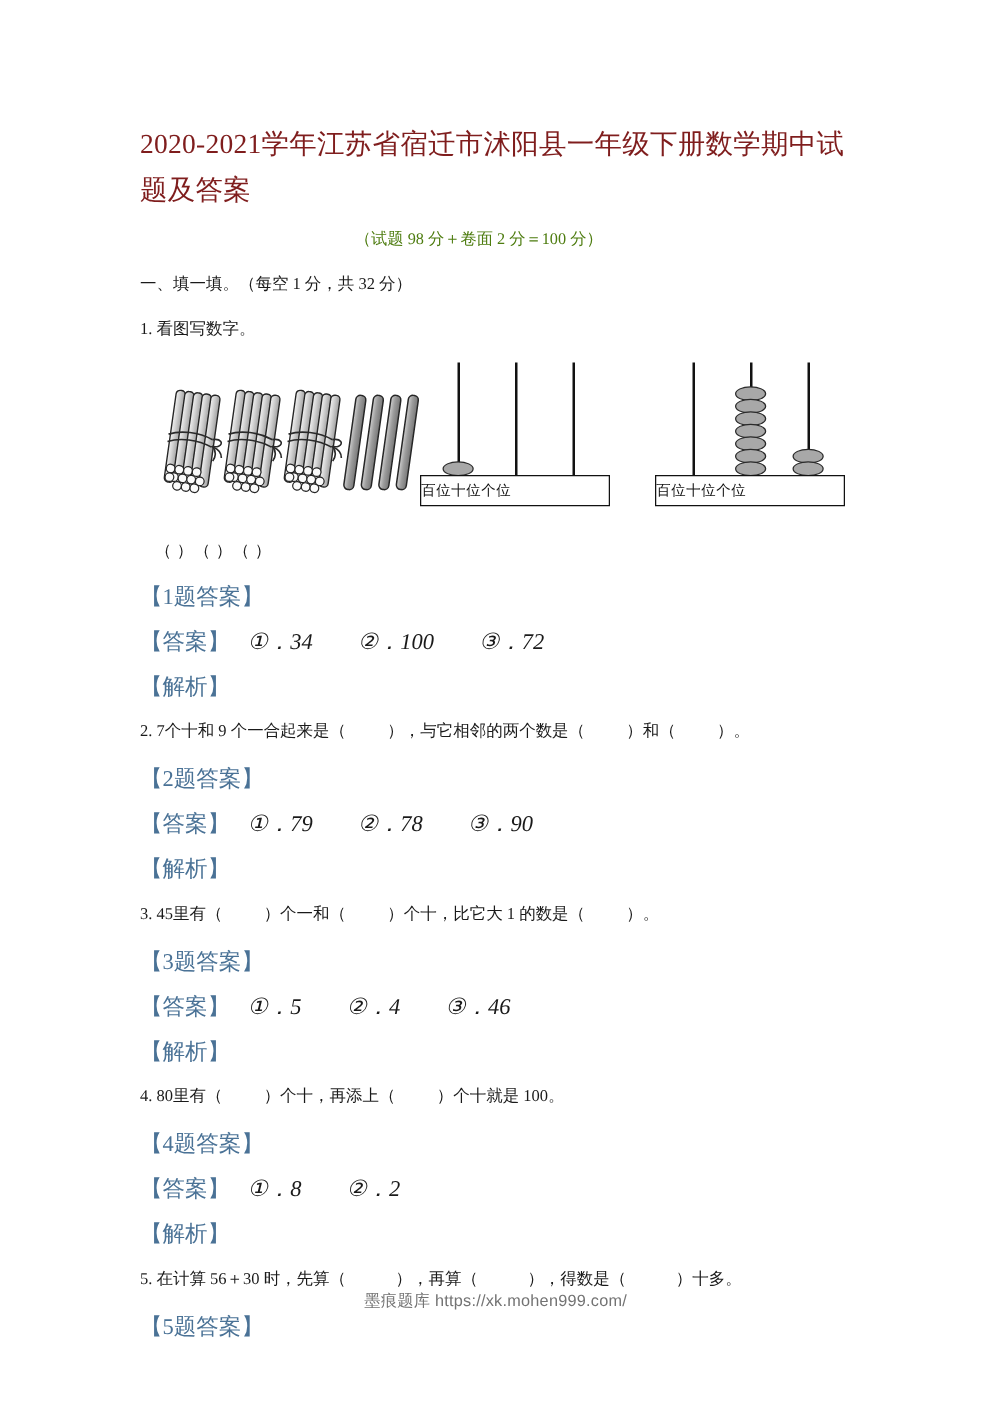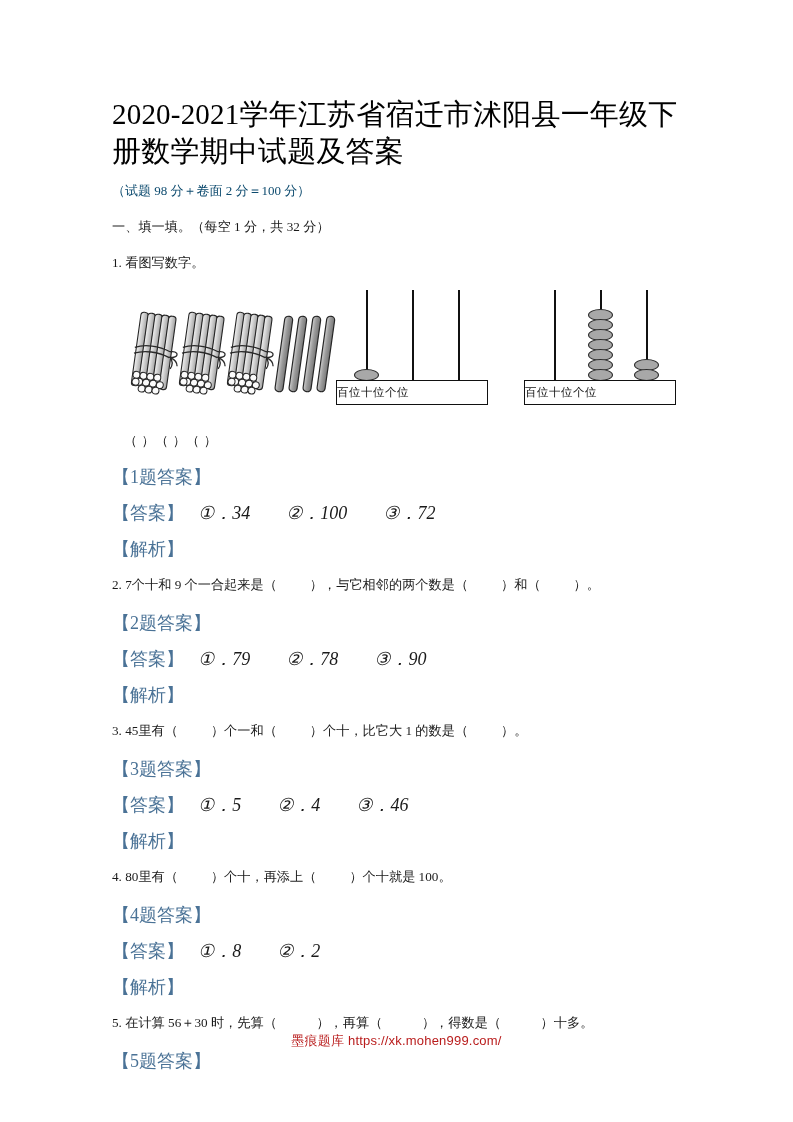--- a/index.html
+++ b/index.html
@@ -23,36 +23,36 @@
   }
   .content {
     position: absolute;
     left: 112px;
     top: 96px;
     width: 570px;
   }
 
   
   .doc-title {
-    font-size: 29px;
+    font-size: 22px;
     line-height: 37px;
     letter-spacing: 0.2px;
-    color: #000000;
+    color: #7f1d1d;
     font-weight: 400;
     margin: 0 0 4px 0;
     text-align: left;
   }
 
   
   .subtitle {
-    text-align: left;
+    text-align: center;
     font-size: 13px;
     line-height: 22px;
     margin: 10px 0 14px 0;
-    color: #0c4a6e;
+    color: #4d7c0f;
     padding-right: 28px;
   }
 
   
   .para {
     font-size: 13.2px;
     line-height: 22px;
     margin: 0 0 14px 0;
     color: #1a1a1a;
     white-space: pre-wrap;
@@ -158,21 +158,21 @@
   }
 
   
   .watermark {
     position: absolute;
     left: 0;
     top: 1032px;
     width: 793px;
     text-align: center;
     font-size: 13px;
-    color: #b91c1c;
+    color: #737373;
     font-family: "Liberation Sans", "DejaVu Sans", sans-serif;
     letter-spacing: 0.2px;
   }
 
   .sp { display: inline-block; width: 14px; }
 </style>
 </head>
 <body>
 
 <div class="page">

